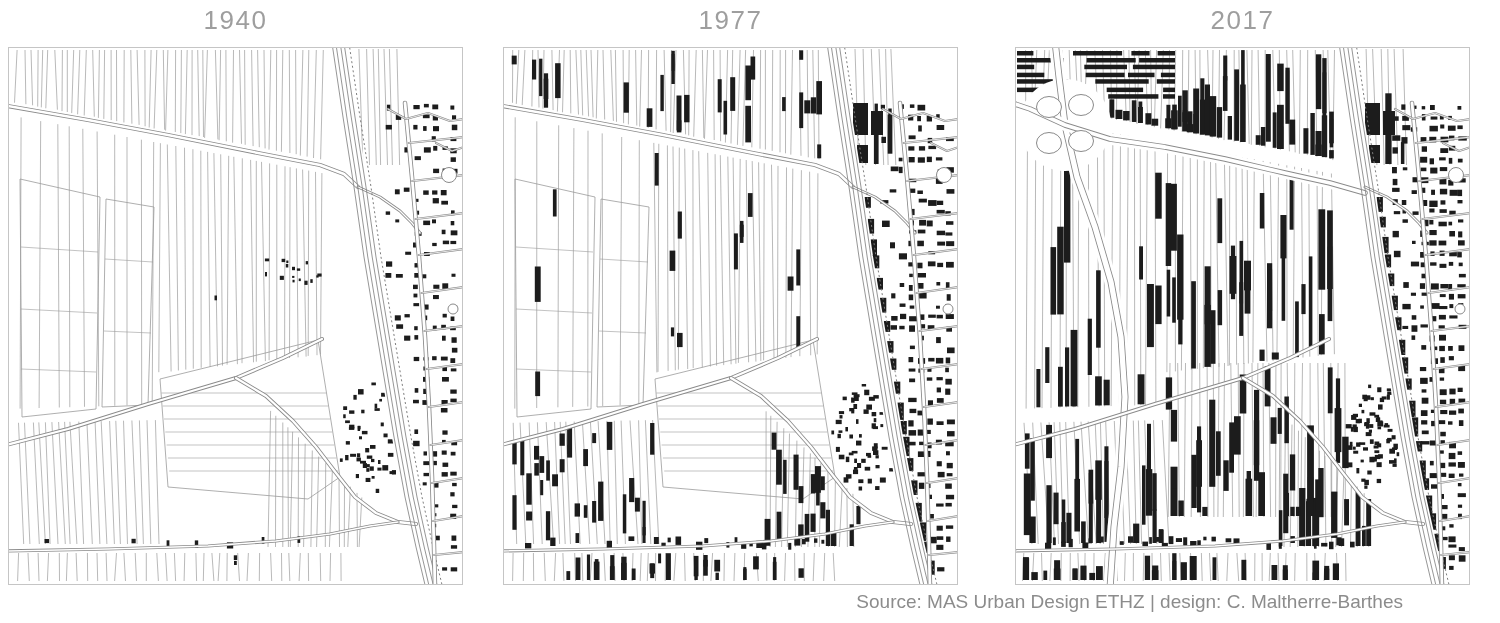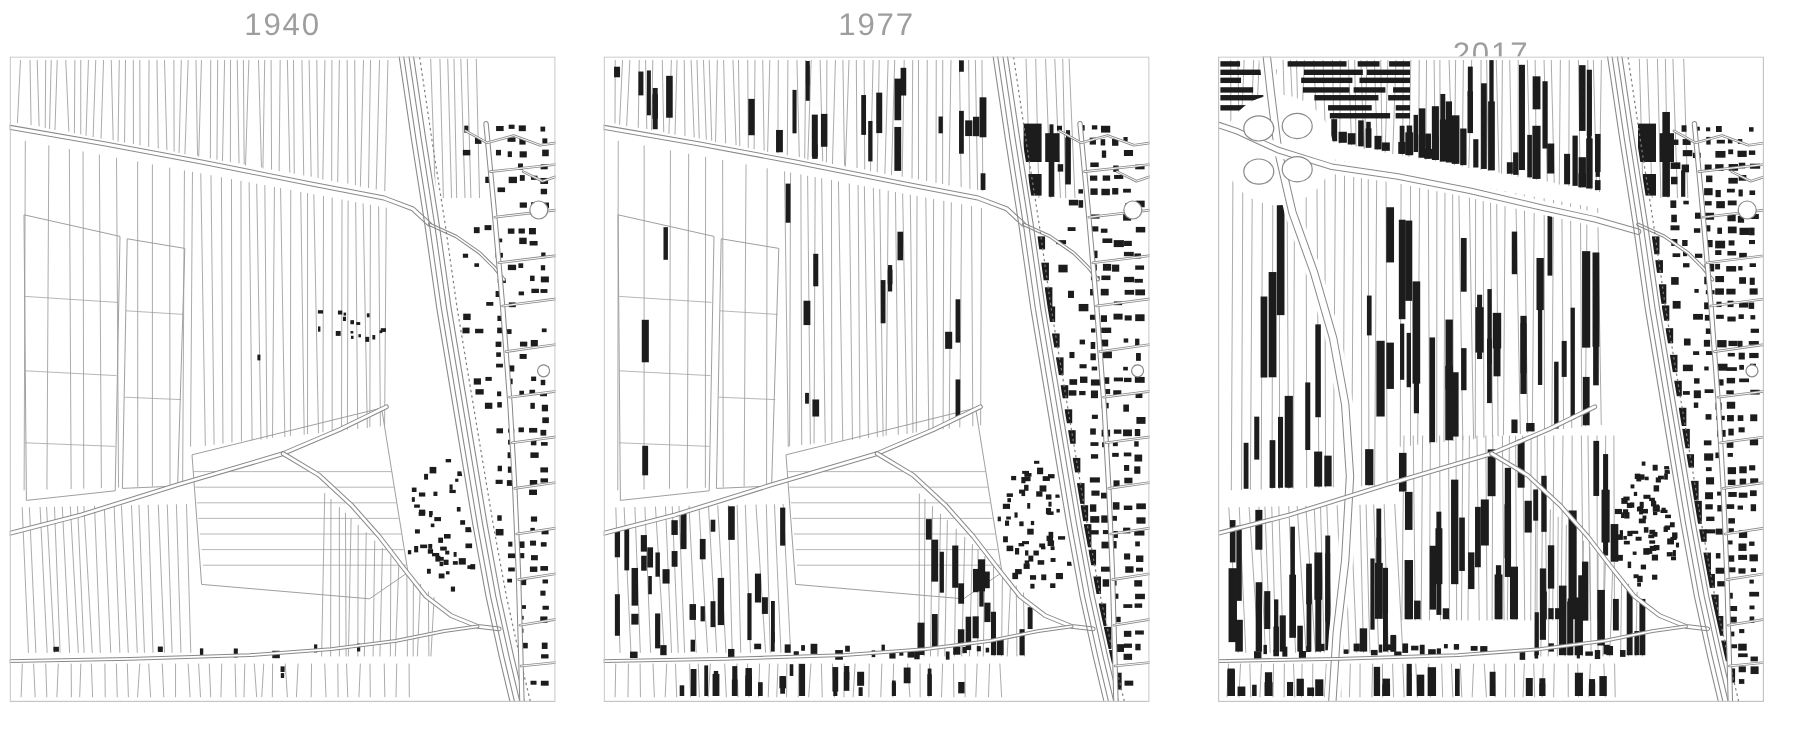--- a/index.html
+++ b/index.html
@@ -10,21 +10,21 @@
   .panel svg{display:block;width:455px;height:538px}
   .caption{position:absolute;top:591px;right:97px;font-size:19px;font-weight:400;white-space:nowrap}
 </style>
 </head>
 <body>
 
 <div class="stage" style="background: rgb(255, 255, 255);">
 
   <div class="year-title" style="left: 8px; color: rgb(158, 158, 158);">1940</div>
   <div class="year-title" style="left: 503px; color: rgb(158, 158, 158);">1977</div>
-  <div class="year-title" style="left: 1015px; color: rgb(158, 158, 158); margin-top: 24px;">2017</div>
+  <div class="year-title" style="left: 1015px; color: rgb(158, 158, 158);">2017</div>
 
   <div class="panel" style="left:8px">
     <svg class="map-svg" viewBox="0 0 455 538">
         <line x1="9.1" y1="3.0" x2="6.5" y2="55.7" stroke="#9b9b9b" stroke-width="0.7"></line>
         <line x1="17.0" y1="3.0" x2="17.9" y2="57.2" stroke="#9b9b9b" stroke-width="0.7"></line>
         <line x1="23.0" y1="3.0" x2="24.6" y2="58.3" stroke="#9b9b9b" stroke-width="0.7"></line>
         <line x1="30.1" y1="3.0" x2="29.7" y2="59.6" stroke="#9b9b9b" stroke-width="0.7"></line>
         <line x1="34.7" y1="3.0" x2="33.3" y2="60.4" stroke="#9b9b9b" stroke-width="0.7"></line>
         <line x1="39.7" y1="3.0" x2="37.8" y2="61.3" stroke="#9b9b9b" stroke-width="0.7"></line>
         <line x1="46.8" y1="3.0" x2="49.4" y2="62.7" stroke="#9b9b9b" stroke-width="0.7"></line>
@@ -1846,13 +1846,14 @@
         <circle cx="441" cy="128" r="7.5" fill="#fff" stroke="#8a8a8a" stroke-width="1"></circle>
         <circle cx="445" cy="262" r="5" fill="#fff" stroke="#8a8a8a" stroke-width="1"></circle>
         <ellipse cx="34" cy="60" rx="12.5" ry="10.5" fill="#fff" stroke="#8a8a8a" stroke-width="1"></ellipse>
         <ellipse cx="66" cy="58" rx="12.5" ry="10.5" fill="#fff" stroke="#8a8a8a" stroke-width="1"></ellipse>
         <ellipse cx="34" cy="96" rx="12.5" ry="10.5" fill="#fff" stroke="#8a8a8a" stroke-width="1"></ellipse>
         <ellipse cx="66" cy="94" rx="12.5" ry="10.5" fill="#fff" stroke="#8a8a8a" stroke-width="1"></ellipse>
         <rect x="0.5" y="0.5" width="454" height="537" fill="none" stroke="#c5c5c5" stroke-width="1"></rect>
       </svg>
   </div>
 
+  <div class="caption" style="color: rgb(140, 140, 140);">Source: MAS Urban Design ETHZ | design: C. Maltherre-Barthes</div>
 </div>
 
 </body></html>

